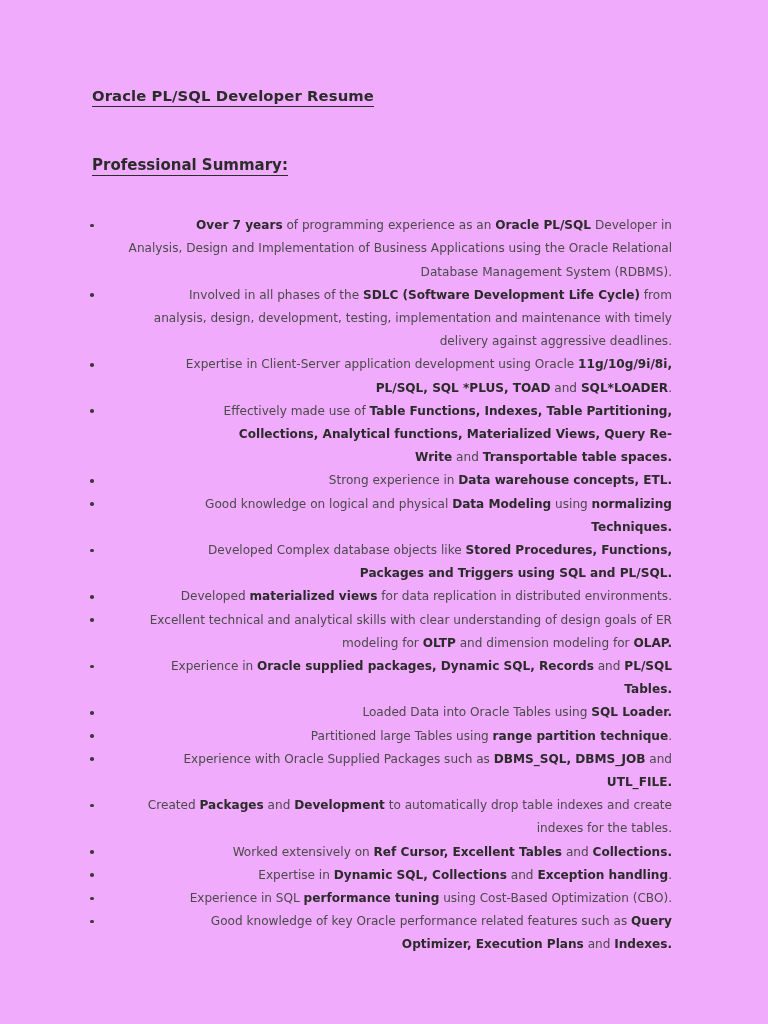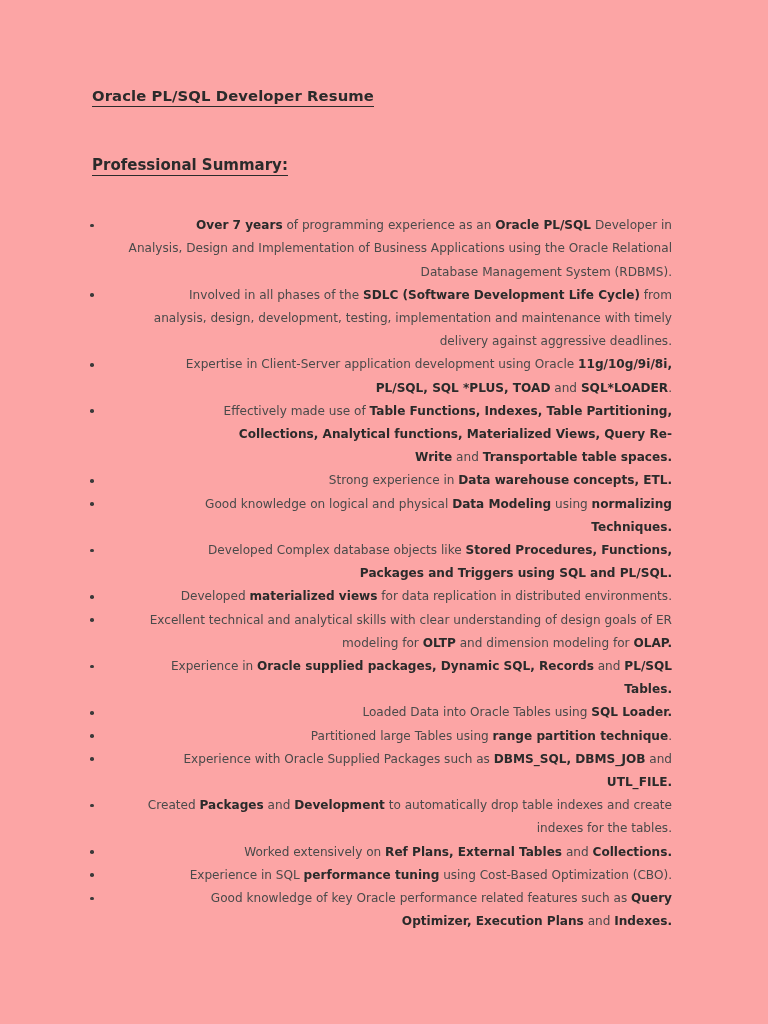--- a/index.html
+++ b/index.html
@@ -14,21 +14,21 @@
     font-family: "DejaVu Sans", "Liberation Sans", sans-serif;
     color: #3a3a3a;
     -webkit-font-smoothing: antialiased;
   }
   .page {
     position: relative;
     width: 768px;
     height: 1024px;
     box-sizing: border-box;
     padding: 86px 96px 0 90px;
-    background: #fca5a5;
+    background: #f0abfc;
     overflow: hidden;
   }
   .doc-title {
     font-size: 14.8px;
     font-weight: bold;
     color: #2b2b2b;
     letter-spacing: 0.1px;
     margin: 0 0 0 2px;
     display: inline-block;
     border-bottom: 1.4px solid #2b2b2b;
@@ -117,18 +117,19 @@
       <li><span class="reg">Strong experience in </span><b>Data warehouse concepts, ETL.</b></li>
       <li><span class="reg">Good knowledge on logical and physical </span><b>Data Modeling</b><span class="reg"> using </span><b>normalizing Techniques.</b></li>
       <li><span class="reg">Developed Complex database objects like </span><b>Stored Procedures, Functions, Packages and Triggers using SQL and PL/SQL.</b></li>
       <li><span class="reg">Developed </span><b>materialized views</b><span class="reg"> for data replication in distributed environments.</span></li>
       <li><span class="reg">Excellent technical and analytical skills with clear understanding of design goals of ER modeling for </span><b>OLTP</b><span class="reg"> and dimension modeling for </span><b>OLAP.</b></li>
       <li><span class="reg">Experience in </span><b>Oracle supplied packages, Dynamic SQL, Records</b><span class="reg"> and </span><b>PL/SQL Tables.</b></li>
       <li><span class="reg">Loaded Data into Oracle Tables using </span><b>SQL Loader.</b></li>
       <li><span class="reg">Partitioned large Tables using </span><b>range partition technique</b><span class="reg">.</span></li>
       <li><span class="reg">Experience with Oracle Supplied Packages such as </span><b>DBMS_SQL, DBMS_JOB</b><span class="reg"> and </span><b>UTL_FILE.</b></li>
       <li><span class="reg">Created </span><b>Packages</b><span class="reg"> and </span><b>Development</b><span class="reg"> to automatically drop table indexes and create indexes for the tables.</span></li>
-      <li><span class="reg">Worked extensively on </span><b>Ref Plans, External Tables</b><span class="reg"> and </span><b>Collections.</b></li>
+      <li><span class="reg">Worked extensively on </span><b>Ref Cursor, Excellent Tables</b><span class="reg"> and </span><b>Collections.</b></li>
+      <li><span class="reg">Expertise in </span><b>Dynamic SQL, Collections</b><span class="reg"> and </span><b>Exception handling</b><span class="reg">.</span></li>
       <li><span class="reg">Experience in SQL </span><b>performance tuning</b><span class="reg"> using Cost-Based Optimization (CBO).</span></li>
       <li><span class="reg">Good knowledge of key Oracle performance related features such as </span><b>Query Optimizer, Execution Plans</b><span class="reg"> and </span><b>Indexes.</b></li>
     </ul>
 
 </div>
 
 </body></html>

